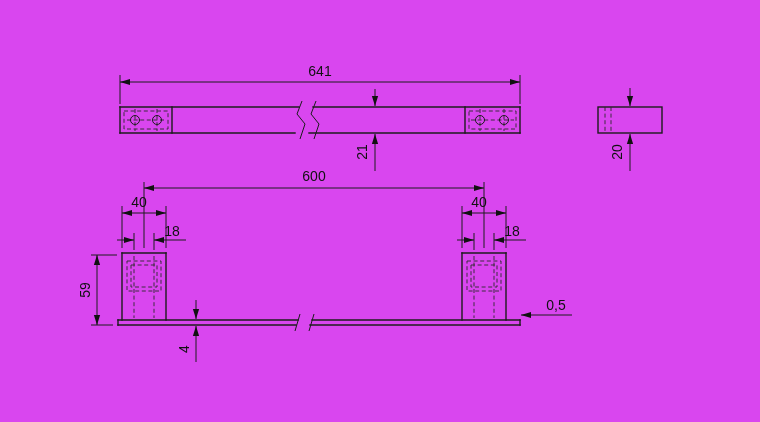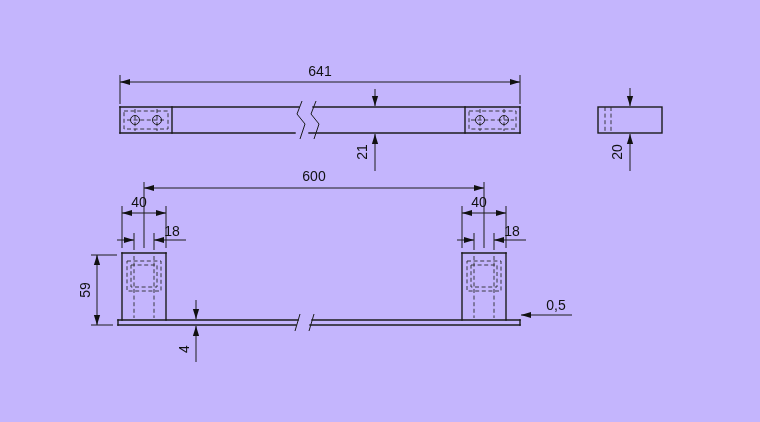--- a/index.html
+++ b/index.html
@@ -1,17 +1,17 @@
 <!DOCTYPE html>
 <html><head>
 <meta charset="utf-8">
 <style>
   html,body{margin:0;padding:0}
   body{width:760px;height:422px;background:#ffffff}
-  .canvas{position:relative;width:760px;height:422px;background:#c4b5fd;overflow:hidden}
+  .canvas{position:relative;width:760px;height:422px;background:#d946ef;overflow:hidden}
   svg{display:block}
   .g{stroke:#1c1c1c;stroke-width:1.4;fill:none;stroke-linecap:square}
   .d{stroke:#1c1c1c;stroke-width:1;fill:none}
   .h{stroke:#2a2a2a;stroke-width:.9;fill:none;stroke-dasharray:4 2.6}
   .t{font-family:"Liberation Sans",sans-serif;font-size:14px;fill:#111}
   .tm{text-anchor:middle}
 </style>
 </head>
 <body>
 

